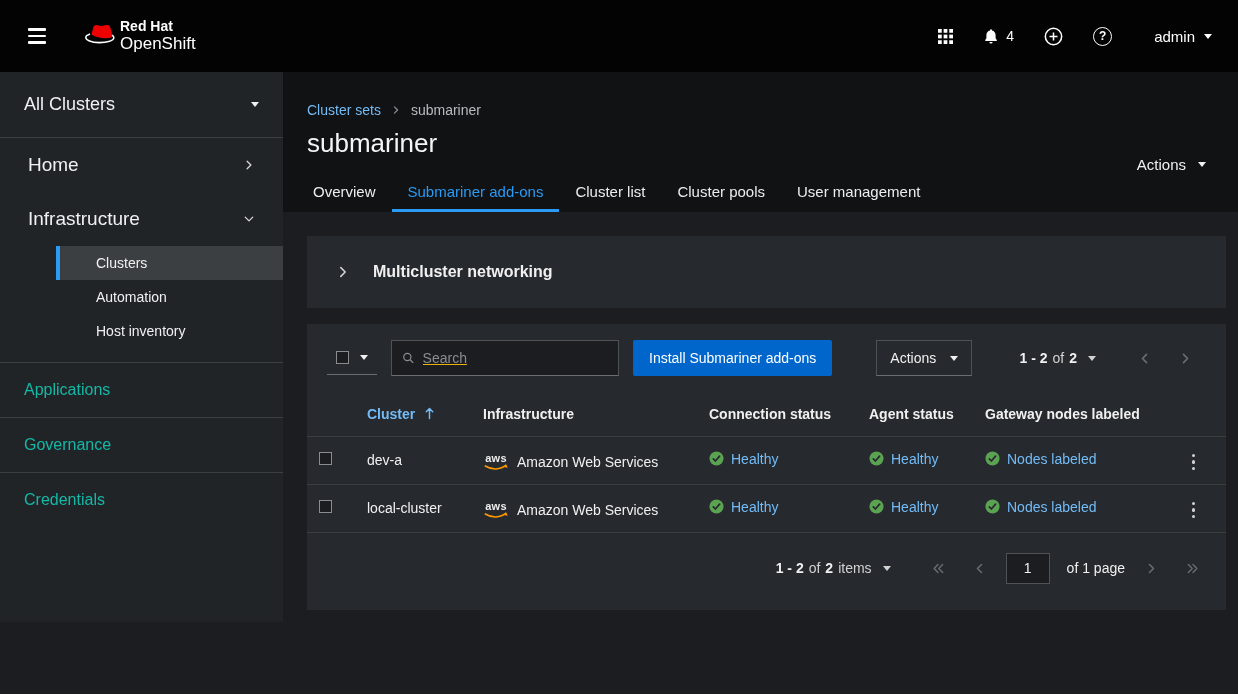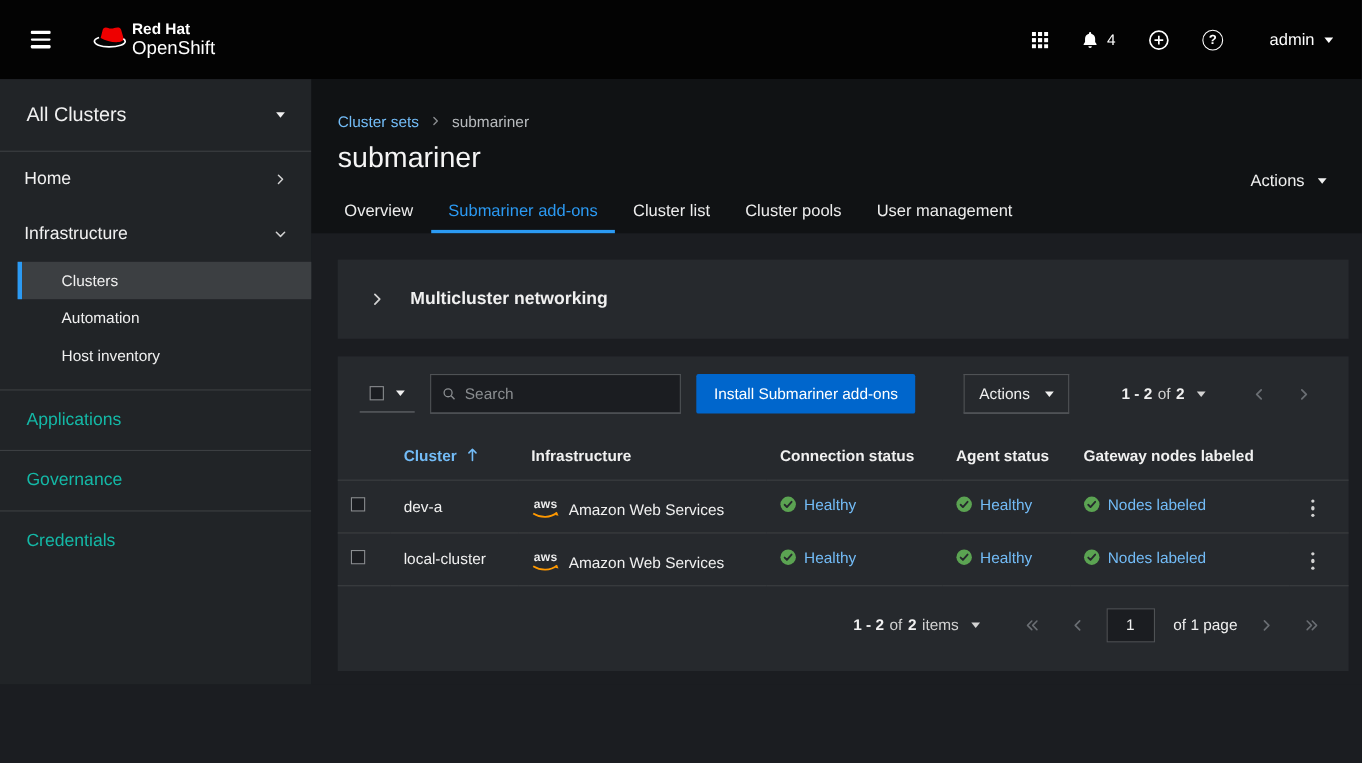--- a/index.html
+++ b/index.html
@@ -20,25 +20,25 @@
   .icon-btn { background: none; border: none; color: #fff; display: flex; align-items: center; gap: 7px; padding: 8px 10px; cursor: pointer; }
   .notif-count { font-size: 14px; color: #fff; }
   .circle-icon { width: 19px; height: 19px; border: 1.6px solid #fff; border-radius: 50%; display: inline-flex; align-items: center; justify-content: center; font-size: 12px; font-weight: 700; color: #fff; }
   .user-menu { display: flex; align-items: center; gap: 9px; color: #fff; font-size: 15px; margin-left: 22px; cursor: pointer; }
   .caret { width: 0; height: 0; border-left: 4.5px solid transparent; border-right: 4.5px solid transparent; border-top: 5px solid currentColor; display: inline-block; }
 
   
   .layout { display: flex; height: 550px; }
   .sidebar { width: 283px; background: #212427; flex-shrink: 0; }
   .perspective { padding: 22px 24px; display: flex; align-items: center; justify-content: space-between; font-size: 18px; color: #f0f0f0; border-bottom: 1px solid #3c3f42; cursor: pointer; }
-  .nav-item { display: flex; align-items: center; justify-content: space-between; padding: 16px 22px; font-size: 16px; color: #f0f0f0; cursor: pointer; }
+  .nav-item { display: flex; align-items: center; justify-content: space-between; padding: 16px 28px; font-size: 19px; color: #f0f0f0; cursor: pointer; }
   .chev { color: #d2d2d2; display: inline-flex; }
   .rot90 { transform: rotate(90deg); }
   .flip { transform: scaleX(-1); }
-  .nav-sub { padding-bottom: 14px; }
+  .nav-sub { padding-bottom: 14px; margin-left: 40px; }
   .nav-sub-item { margin-left: 16px; padding: 9px 16px 9px 40px; font-size: 14px; color: #f0f0f0; cursor: pointer; position: relative; }
   .nav-sub-item.current { background: #3c3f42; }
   .nav-sub-item.current::before { content: ''; position: absolute; left: 0; top: 0; bottom: 0; width: 4px; background: #2b9af3; }
   .nav-section { border-top: 1px solid #3c3f42; padding: 18px 24px; font-size: 16px; color: #14b8a6; cursor: pointer; }
 
   
   .main { flex: 1; display: flex; flex-direction: column; min-width: 0; }
   .page-header { background: #101214; padding: 16px 28px 0 24px; position: relative; }
   .breadcrumb { display: flex; align-items: center; gap: 10px; font-size: 14px; margin-top: 14px; }
   .crumb-link { color: #73bcf7; cursor: pointer; }
@@ -56,21 +56,21 @@
   .card { background: #26292d; }
   .expand-card { height: 72px; display: flex; align-items: center; padding: 0 16px; margin-bottom: 16px; cursor: pointer; }
   .expand-toggle { width: 40px; height: 40px; display: flex; align-items: center; justify-content: center; color: #d2d2d2; }
   .expand-title { font-weight: 700; font-size: 16px; margin-left: 10px; color: #f0f0f0; }
 
   
   .toolbar { display: flex; align-items: center; padding: 16px 20px; gap: 14px; }
   .bulk-select { display: flex; align-items: center; gap: 11px; padding: 9px 9px 10px; border-bottom: 1px solid #6a6e73; cursor: pointer; color: #f0f0f0; background: none; border-top: none; border-left: none; border-right: none; }
   .checkbox { width: 13px; height: 13px; border: 1px solid #8a8d90; background: #1b1d21; display: inline-block; cursor: pointer; }
   .search-box { display: flex; align-items: center; width: 228px; height: 36px; background: #1b1d21; border: 1px solid #4f5255; border-bottom-color: #6a6e73; padding: 0 10px; gap: 8px; }
-  .search-box input { background: transparent; border: none; outline: none; color: #eab308; font-size: 14px; width: 100%; font-family: inherit; }
+  .search-box input { background: transparent; border: none; outline: none; color: #eab308; font-size: 14px; width: 100%; font-family: inherit; text-decoration: underline; }
   .search-box input::placeholder { color: #8a8d90; }
   .btn-primary { background: #0066cc; color: #fff; border: none; height: 36px; padding: 0 16px; font-size: 14px; cursor: pointer; border-radius: 2px; }
   .dropdown-toggle { display: flex; align-items: center; gap: 14px; height: 36px; padding: 0 13px; border: 1px solid #4f5255; border-bottom-color: #6a6e73; background: transparent; color: #f0f0f0; font-size: 14px; cursor: pointer; margin-left: 30px; }
   .toolbar-spacer { flex: 1; }
   .pager { display: flex; align-items: center; gap: 5px; font-size: 14px; color: #d2d2d2; cursor: pointer; }
   .pager b { color: #f0f0f0; font-weight: 700; }
   .pager .caret { margin-left: 6px; }
   .pager-nav { display: flex; align-items: center; margin-left: 14px; }
   .pg-btn { background: none; border: none; color: #6a6e73; padding: 6px 14px; cursor: pointer; display: inline-flex; align-items: center; }
 

